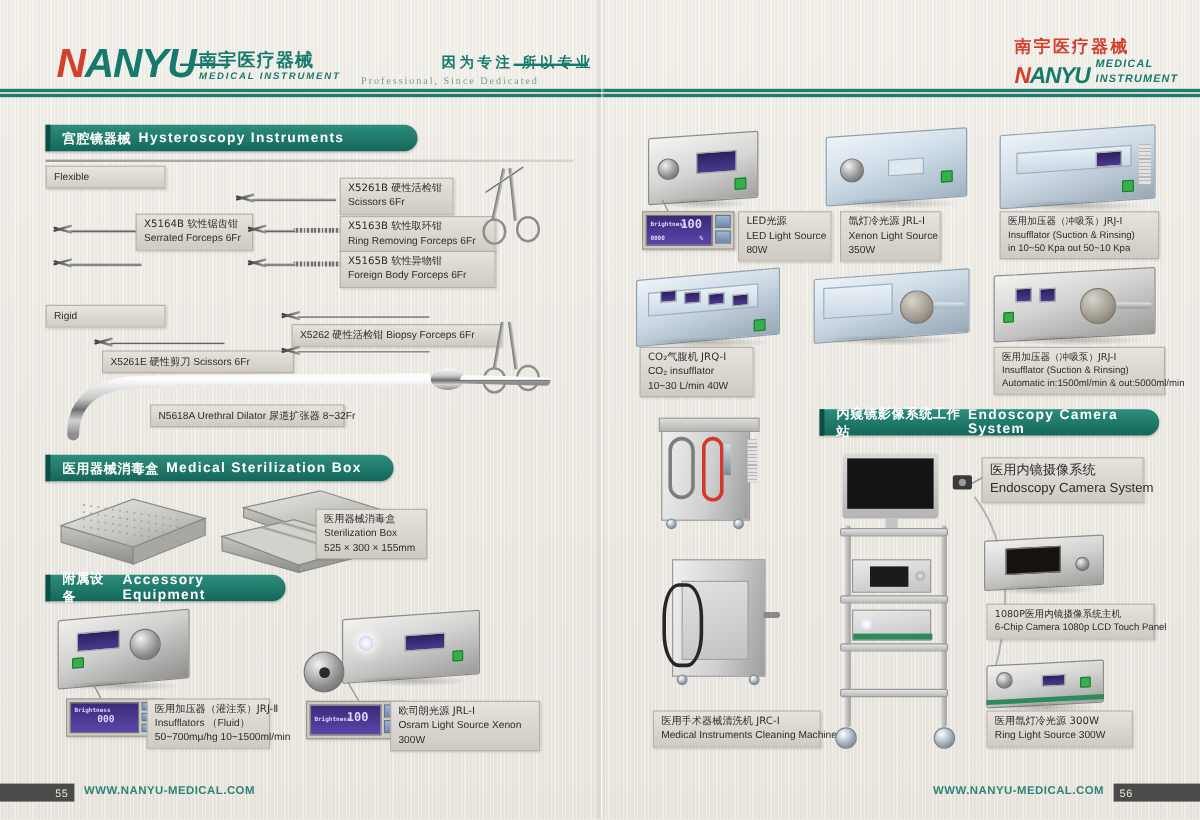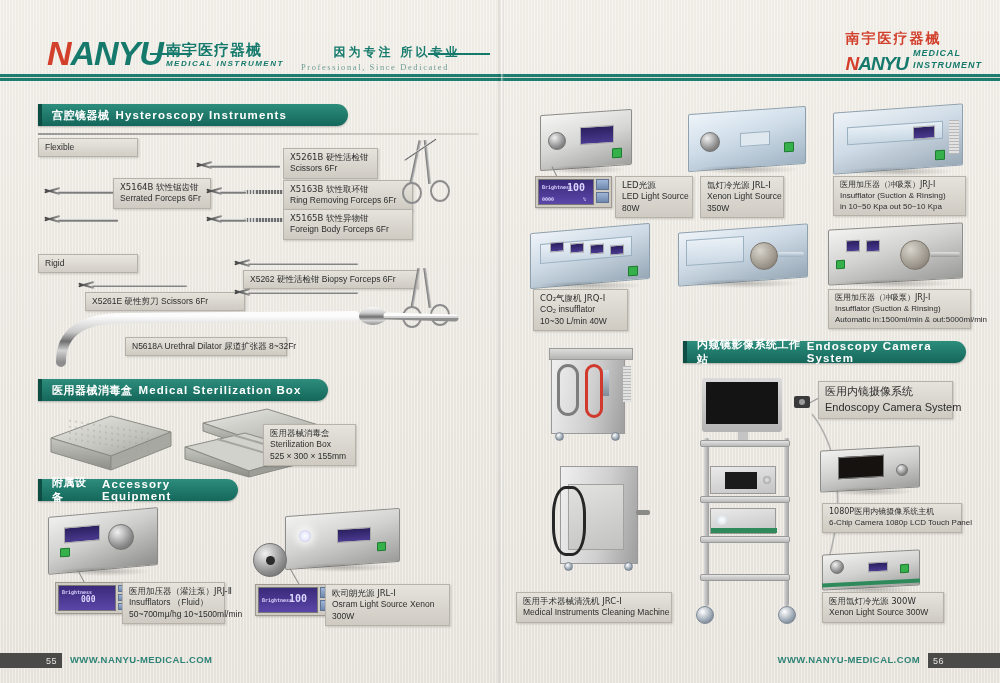--- a/index.html
+++ b/index.html
@@ -33,21 +33,21 @@
   .ny-word { font-style: italic; font-weight: bold; letter-spacing: -1px; line-height: 1; }
   .ny-big { font-size: 34px; }
   .ny-n { color: #d23f2b; }
   .ny-rest { color: #157a6c; }
   .ny-cn { color: #157a6c; font-size: 15px; font-weight: bold; letter-spacing: 1px; line-height: 1.05;
            font-family: "DejaVu Sans", sans-serif; }
   .ny-sub { color: #157a6c; font-size: 8px; font-weight: bold; font-style: italic; letter-spacing: 1.5px; }
   .ny-stack { display: flex; flex-direction: column; justify-content: flex-end; padding-bottom: 2px; }
   .tagline { position: absolute; left: 255px; top: 44px; width: 240px; }
   .tag-cn { color: #157a6c; font-size: 12px; font-weight: bold; letter-spacing: 3px;
-            font-family: "DejaVu Sans", sans-serif; text-align: center; padding-left: 44px; }
+            font-family: "DejaVu Sans", sans-serif; text-align: right; padding-left: 44px; }
   .tag-en { color: #6f9e96; font-size: 8.5px; letter-spacing: 1.6px; text-align: center;
             font-family: "Liberation Serif", serif; margin-top: 1px; }
   .tag-line-l { position: absolute; left: 150px; top: 53px; width: 42px; height: 2px; background: #157a6c; }
   .tag-line-r { position: absolute; left: 428px; top: 53px; width: 62px; height: 2px; background: #157a6c; }
   .logo-right-cn { color: #d23f2b; font-size: 14px; font-weight: bold; letter-spacing: 2px;
                    font-family: "DejaVu Sans", sans-serif; }
   .logo-right-row { display: flex; align-items: flex-end; gap: 5px; }
   .logo-right-mi { color: #157a6c; font-size: 9px; font-weight: bold; font-style: italic;
                    letter-spacing: 1px; line-height: 1.15; padding-bottom: 2px; }
 
@@ -529,21 +529,21 @@
 
   <div class="dev" style="left:548px; top:458px; width:110px; height:118px;">
     <div class="cab" style="left:12px; top:8px; width:78px; height:98px;"></div>
     <div style="position:absolute;left:20px;top:26px;width:56px;height:66px;background:linear-gradient(160deg,#e2e2e0,#c2c2c0);border:1px solid #a2a2a0;"></div>
     <div class="hose" style="left:4px; top:28px; width:34px; height:70px; border-color:#262626; border-radius:40%;"></div>
     <div style="position:absolute;left:88px;top:52px;width:14px;height:5px;background:#8a8a88;border-radius:2px;"></div>
     <div class="caster" style="left:16px; top:104px; width:9px; height:9px;"></div>
     <div class="caster" style="left:76px; top:104px; width:9px; height:9px;"></div>
   </div>
 
-  <div class="lbl" style="left:516px; top:592px; width:156px;">
+  <div class="lbl" style="left:544px; top:592px; width:140px;">
     <div class="cn">医用手术器械清洗机  JRC-Ⅰ</div>
     <div class="en">Medical Instruments Cleaning Machine</div>
   </div>
 
   <div class="banner" style="left:683px; top:341px; width:283px;">
     <span class="banner-cn">内窥镜影像系统工作站</span>
     <span class="banner-en">Endoscopy Camera System</span>
   </div>
 
   <div class="tower" style="left:688px; top:378px; width:130px; height:250px;">
@@ -597,21 +597,21 @@
   <div class="dev" style="left:822px; top:552px; width:98px; height:36px;">
     <div class="dev-body" style="background:linear-gradient(170deg,#f1f1f0,#d2d2d0 50%,#a0a09e); border:1px solid #8c8c8a; transform:skewY(-3deg);"></div>
     <div style="position:absolute;left:0px;bottom:3px;width:98px;height:4px;background:#2e8a5a;transform:skewY(-3deg);"></div>
     <div class="knob" style="left:8px; top:8px; width:14px; height:14px;"></div>
     <div class="screen" style="left:46px; top:10px; width:20px; height:10px; transform:skewY(-3deg);"></div>
     <div class="btn-green" style="left:78px; top:12px; width:9px; height:9px; transform:skewY(-3deg);"></div>
     <div class="dev-shadow"></div>
   </div>
   <div class="lbl" style="left:822px; top:592px; width:122px;">
     <div class="cn">医用氙灯冷光源 300W</div>
-    <div class="en">Xenon Light Source 300W</div>
+    <div class="en">Ring Light Source 300W</div>
   </div>
 
   <div class="footer">
     <div class="pagebox" style="left:0px; width:62px;">55</div>
     <div class="foot-url" style="left:70px;">WWW.NANYU-MEDICAL.COM</div>
     <div class="foot-url" style="right:80px;">WWW.NANYU-MEDICAL.COM</div>
     <div class="pagebox" style="right:0px; width:72px; justify-content:flex-start;">56</div>
   </div>
 
 </div>

